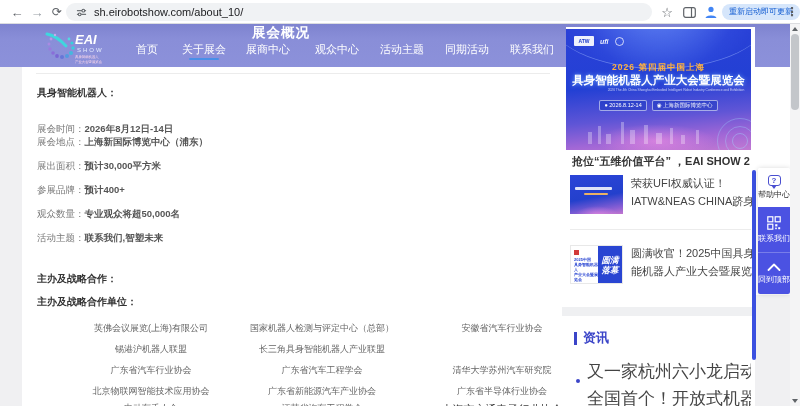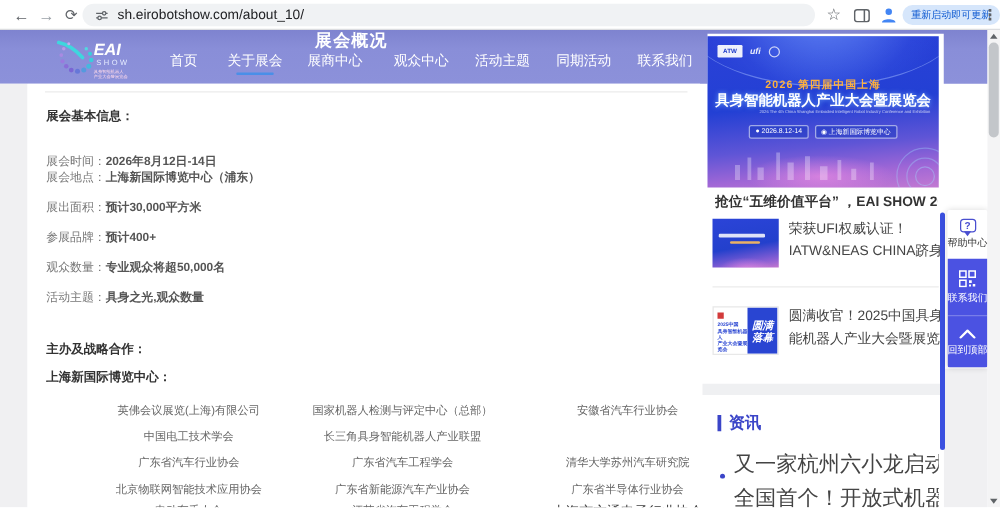--- a/index.html
+++ b/index.html
@@ -187,39 +187,39 @@
       <div class="nav-item" style="left:510px;width:44px;">联系我们</div>
       <div class="nav-underline"></div>
     </div>
 
     <div class="left-strip"></div>
     <div class="right-gray"></div>
 
     <div class="main-card">
       <div class="top-divider"></div>
 
-      <div class="sec-heading" style="top:19px;">展会基本信息：</div>
+      <div class="sec-heading" style="top:19px;">具身智能机器人：</div>
 
       <div class="info-row" style="top:56px;"><span>展会时间：</span><b>2026年8月12日-14日</b></div>
       <div class="info-row" style="top:69px;"><span>展会地点：</span><b>上海新国际博览中心（浦东）</b></div>
       <div class="info-row" style="top:93px;"><span>展出面积：</span><b>预计30,000平方米</b></div>
       <div class="info-row" style="top:117px;"><span>参展品牌：</span><b>预计400+</b></div>
       <div class="info-row" style="top:141px;"><span>观众数量：</span><b>专业观众将超50,000名</b></div>
-      <div class="info-row" style="top:165px;"><span>活动主题：</span><b>具身之光,观众数量</b></div>
+      <div class="info-row" style="top:165px;"><span>活动主题：</span><b>联系我们,智塑未来</b></div>
 
       <div class="sec-heading" style="top:205px;">主办及战略合作：</div>
-      <div class="sec-heading" style="top:228px;">上海新国际博览中心：</div>
+      <div class="sec-heading" style="top:228px;">主办及战略合作单位：</div>
 
       <div class="org-row" style="top:255px;">
         <div class="org-cell">英佛会议展览(上海)有限公司</div>
         <div class="org-cell">国家机器人检测与评定中心（总部）</div>
         <div class="org-cell">安徽省汽车行业协会</div>
       </div>
       <div class="org-row" style="top:276px;">
-        <div class="org-cell">中国电工技术学会</div>
+        <div class="org-cell">锡港沪机器人联盟</div>
         <div class="org-cell">长三角具身智能机器人产业联盟</div>
       </div>
       <div class="org-row" style="top:318px;">
         <div class="org-cell">北京物联网智能技术应用协会</div>
         <div class="org-cell">广东省新能源汽车产业协会</div>
         <div class="org-cell">广东省半导体行业协会</div>
       </div>
       <div class="org-row" style="top:297px;">
         <div class="org-cell">广东省汽车行业协会</div>
         <div class="org-cell">广东省汽车工程学会</div>

